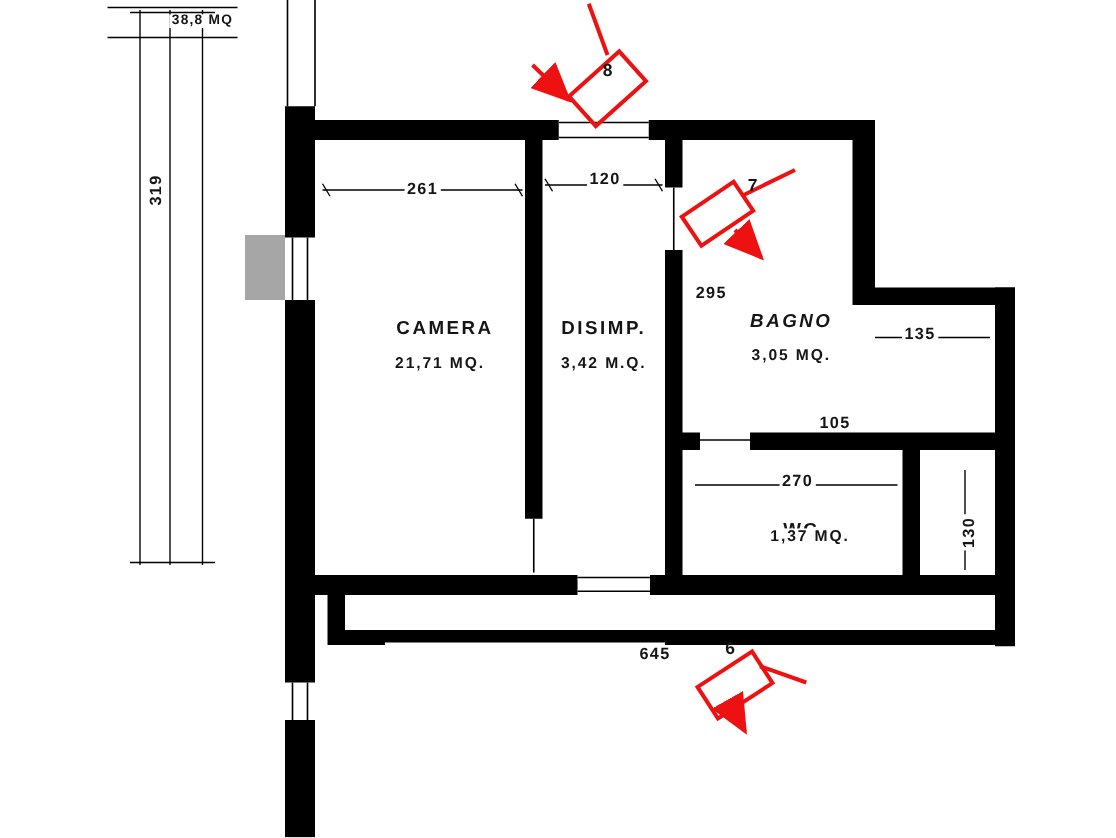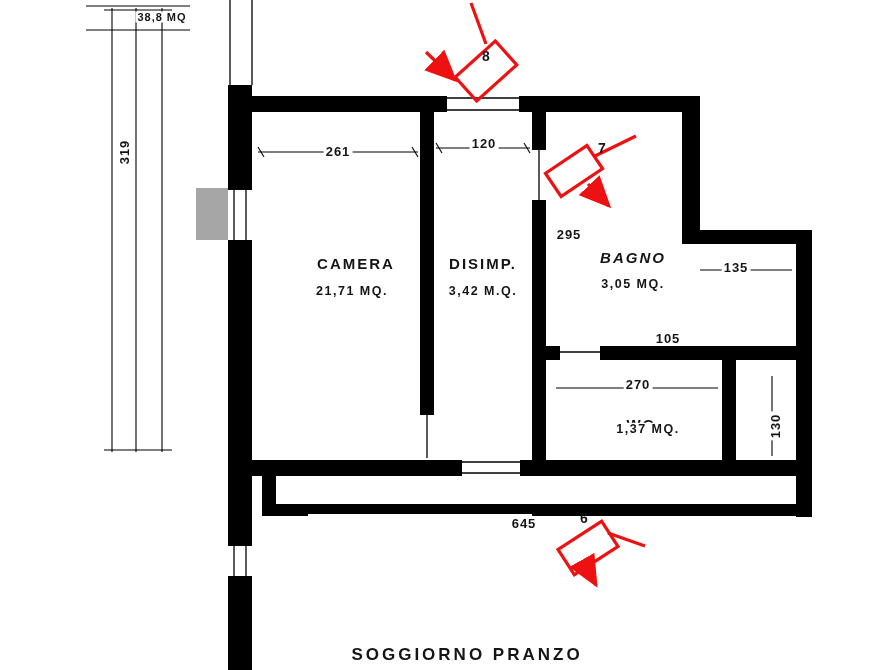--- a/index.html
+++ b/index.html
@@ -165,19 +165,18 @@
 
   <div class="lbl room-name" style="left:483px;top:263px;">DISIMP.</div>
   <div class="lbl room-area" style="left:483px;top:291px;">3,42 M.Q.</div>
 
   <div class="lbl room-name" style="left:633px;top:257px;font-style:italic;">BAGNO</div>
   <div class="lbl room-area" style="left:633px;top:284px;">3,05 MQ.</div>
 
   <div class="lbl room-name" style="left:641px;top:404px;margin-top:20px;">WC</div>
   <div class="lbl room-area" style="left:648px;top:429px;">1,37 MQ.</div>
 
-  <div class="lbl soggiorno" style="left:467px;top:654px;background:transparent;">SOGGIORNO PRANZO</div>
 
   <div class="lbl marker-num" style="left:486px;top:56px;">8</div>
   <div class="lbl marker-num" style="left:602px;top:148px;">7</div>
   <div class="lbl marker-num" style="left:584px;top:518px;">6</div>
 
 </div>
 
 </body></html>

